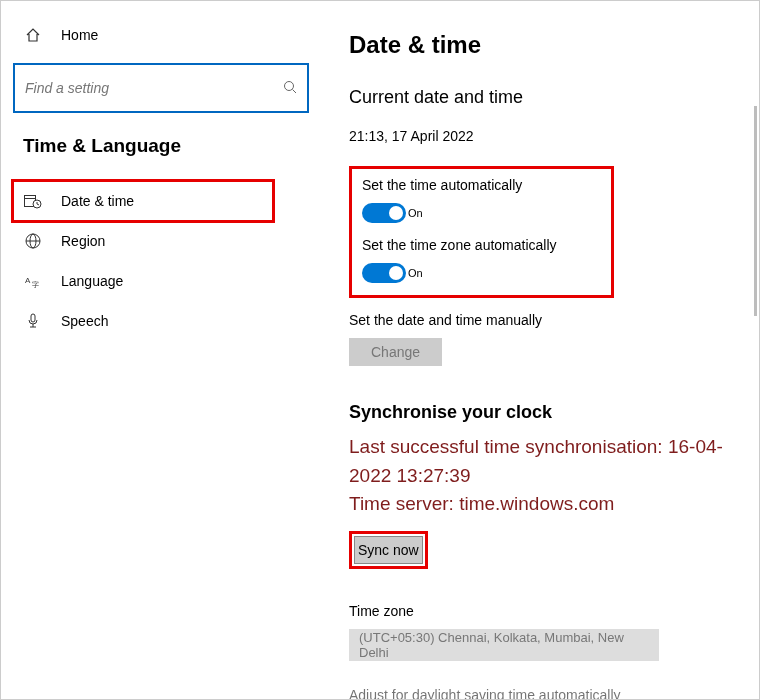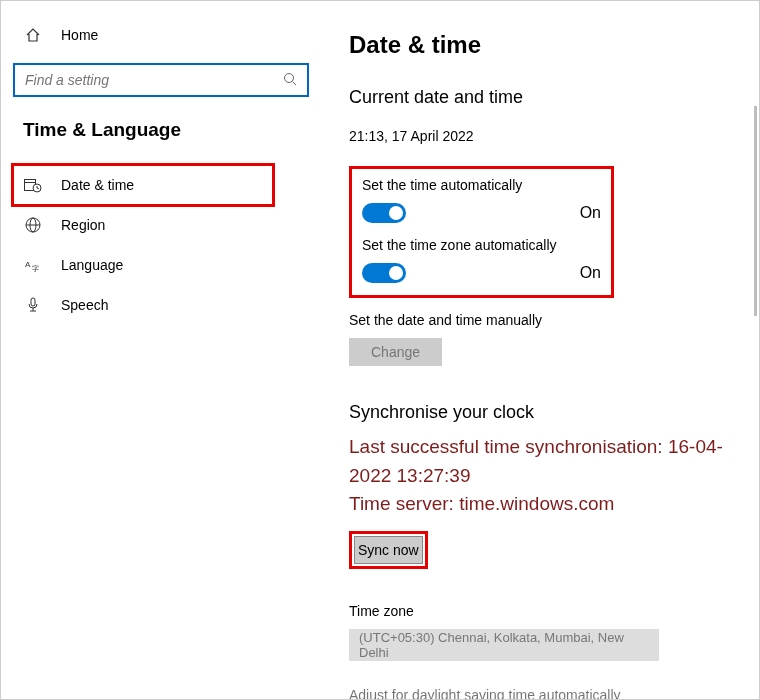--- a/index.html
+++ b/index.html
@@ -8,46 +8,46 @@
     .titlebar { display: flex; align-items: center; height: 32px; background: #fff; }
     .titlebar-left { display: flex; align-items: center; flex: 1; padding-left: 18px; gap: 20px; }
     .back-arrow { font-size: 16px; cursor: pointer; }
     .titlebar-title { font-size: 12px; color: #000; }
     .win-controls { display: flex; }
     .win-btn { width: 46px; height: 32px; display: flex; align-items: center; justify-content: center; font-size: 11px; }
     .win-btn svg { width: 10px; height: 10px; }
     .body { display: flex; flex: 1; overflow: hidden; }
     .sidebar { width: 320px; background: #fff; padding: 18px 12px 0 12px; }
     .home-row { display: flex; align-items: center; gap: 18px; padding: 8px 10px; font-size: 14px; margin-bottom: 12px; }
-    .search-box { border: 2px solid #0067c0; height: 34px; display: flex; align-items: center; padding: 0 10px; margin-bottom: 22px; }
+    .search-box { border: 2px solid #0067c0; height: 50px; display: flex; align-items: center; padding: 0 10px; margin-bottom: 22px; }
     .search-input { flex: 1; border: none; outline: none; font-size: 14px; color: #666; font-style: italic; }
     .search-input::placeholder { color: #767676; font-style: italic; }
     .search-icon { color: #666; font-size: 13px; }
     .group-title { font-weight: 600; font-size: 19px; padding: 0 10px; margin-bottom: 24px; }
     .nav-list { }
     .nav-item { display: flex; align-items: center; gap: 18px; padding: 12px 10px; font-size: 14px; }
     .nav-item.highlighted { outline: 3px solid #e60000; outline-offset: -1px; }
     .nav-icon { width: 20px; display: flex; justify-content: center; color: #333; }
     .content { flex: 1; padding: 30px 14px 20px 28px; position: relative; overflow-y: auto; }
     .scrollbar { position: absolute; right: 2px; top: 105px; width: 3px; height: 210px; background: #bdbdbd; }
     .page-heading { font-size: 24px; font-weight: 600; margin-bottom: 28px; }
     .section-heading { font-size: 18px; font-weight: 400; margin-bottom: 20px; }
     .datetime-display { font-size: 14px; margin-bottom: 22px; }
     .red-box { border: 3px solid #e60000; padding: 8px 10px 8px 10px; margin-bottom: 14px; width: 265px; }
     .setting-label { font-size: 14px; margin-bottom: 10px; }
-    .toggle-row { display: flex; align-items: center; gap: 13px; margin-bottom: 14px; font-size: 16px; justify-content: space-between; }
+    .toggle-row { display: flex; align-items: center; gap: 2px; margin-bottom: 14px; font-size: 11px; }
     .toggle-row:last-child { margin-bottom: 4px; }
     .toggle { width: 44px; height: 20px; border-radius: 10px; position: relative; }
     .toggle.on { background: #0078d4; }
     .toggle.off { background: #fff; border: 1px solid #666; }
     .toggle.on .knob { position: absolute; right: 3px; top: 3px; width: 14px; height: 14px; background: #fff; border-radius: 50%; }
     .manual-label { font-size: 14px; margin-bottom: 10px; }
     .change-btn { background: #ccc; color: #777; border: none; padding: 6px 22px; font-size: 14px; }
     .sync-section { margin-top: 36px; }
-    .sub-heading { font-size: 18px; font-weight: 400; margin-bottom: 10px; }
+    .sub-heading { font-size: 18px; font-weight: 700; margin-bottom: 10px; }
     .muted-text { font-size: 19px; color: #7f1d1d; line-height: 1.5; margin-bottom: 12px; }
     .sync-btn-wrap { border: 3px solid #e60000; display: inline-block; padding: 2px; }
     .sync-btn { background: #ccc; border: 1px solid #888; padding: 5px 3px; font-size: 14px; }
     .tz-section { margin-top: 34px; }
     .tz-label { font-size: 14px; margin-bottom: 10px; }
     .tz-select { width: 310px; height: 32px; background: #ddd; color: #777; border: none; display: flex; align-items: center; padding: 12px 10px; font-size: 13px; }
     .dst-section { margin-top: 26px; opacity: 0.55; }
     .dst-label { font-size: 14px; }
   </style>
 </head>

